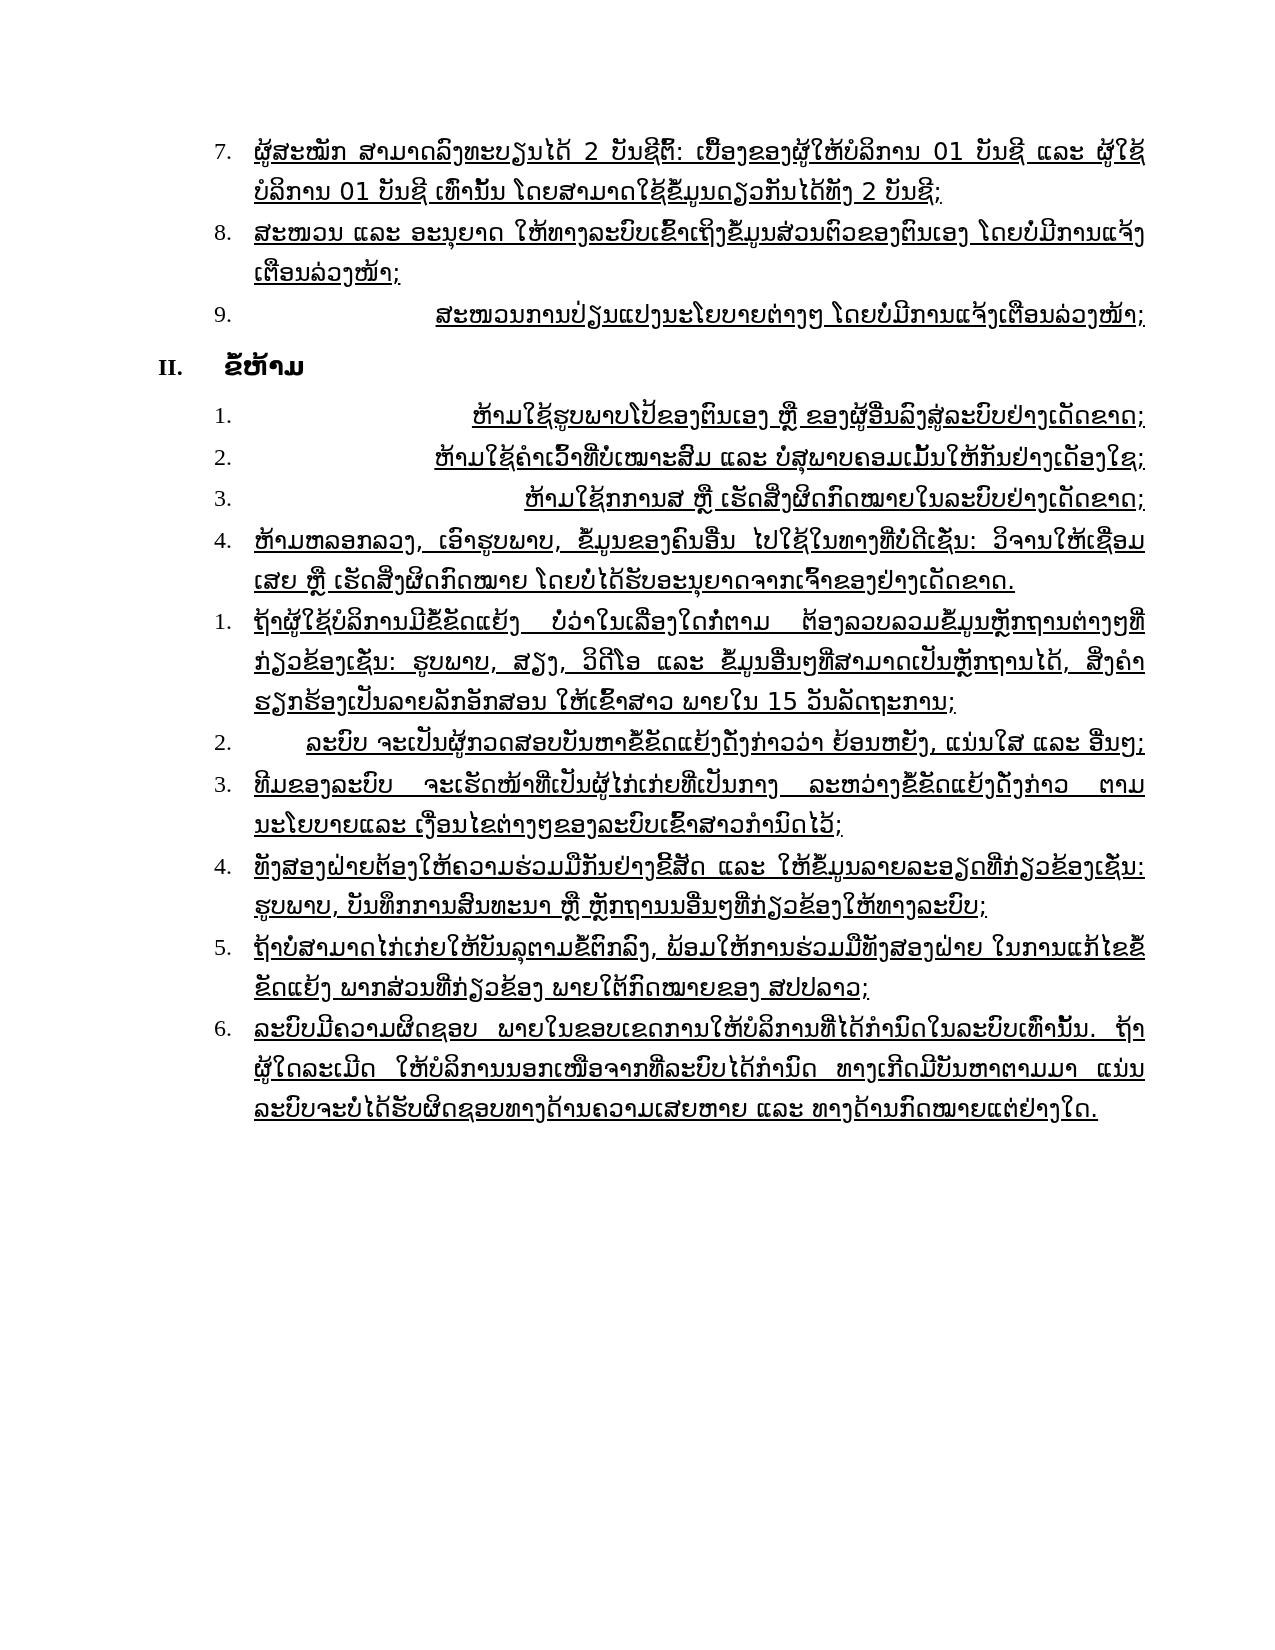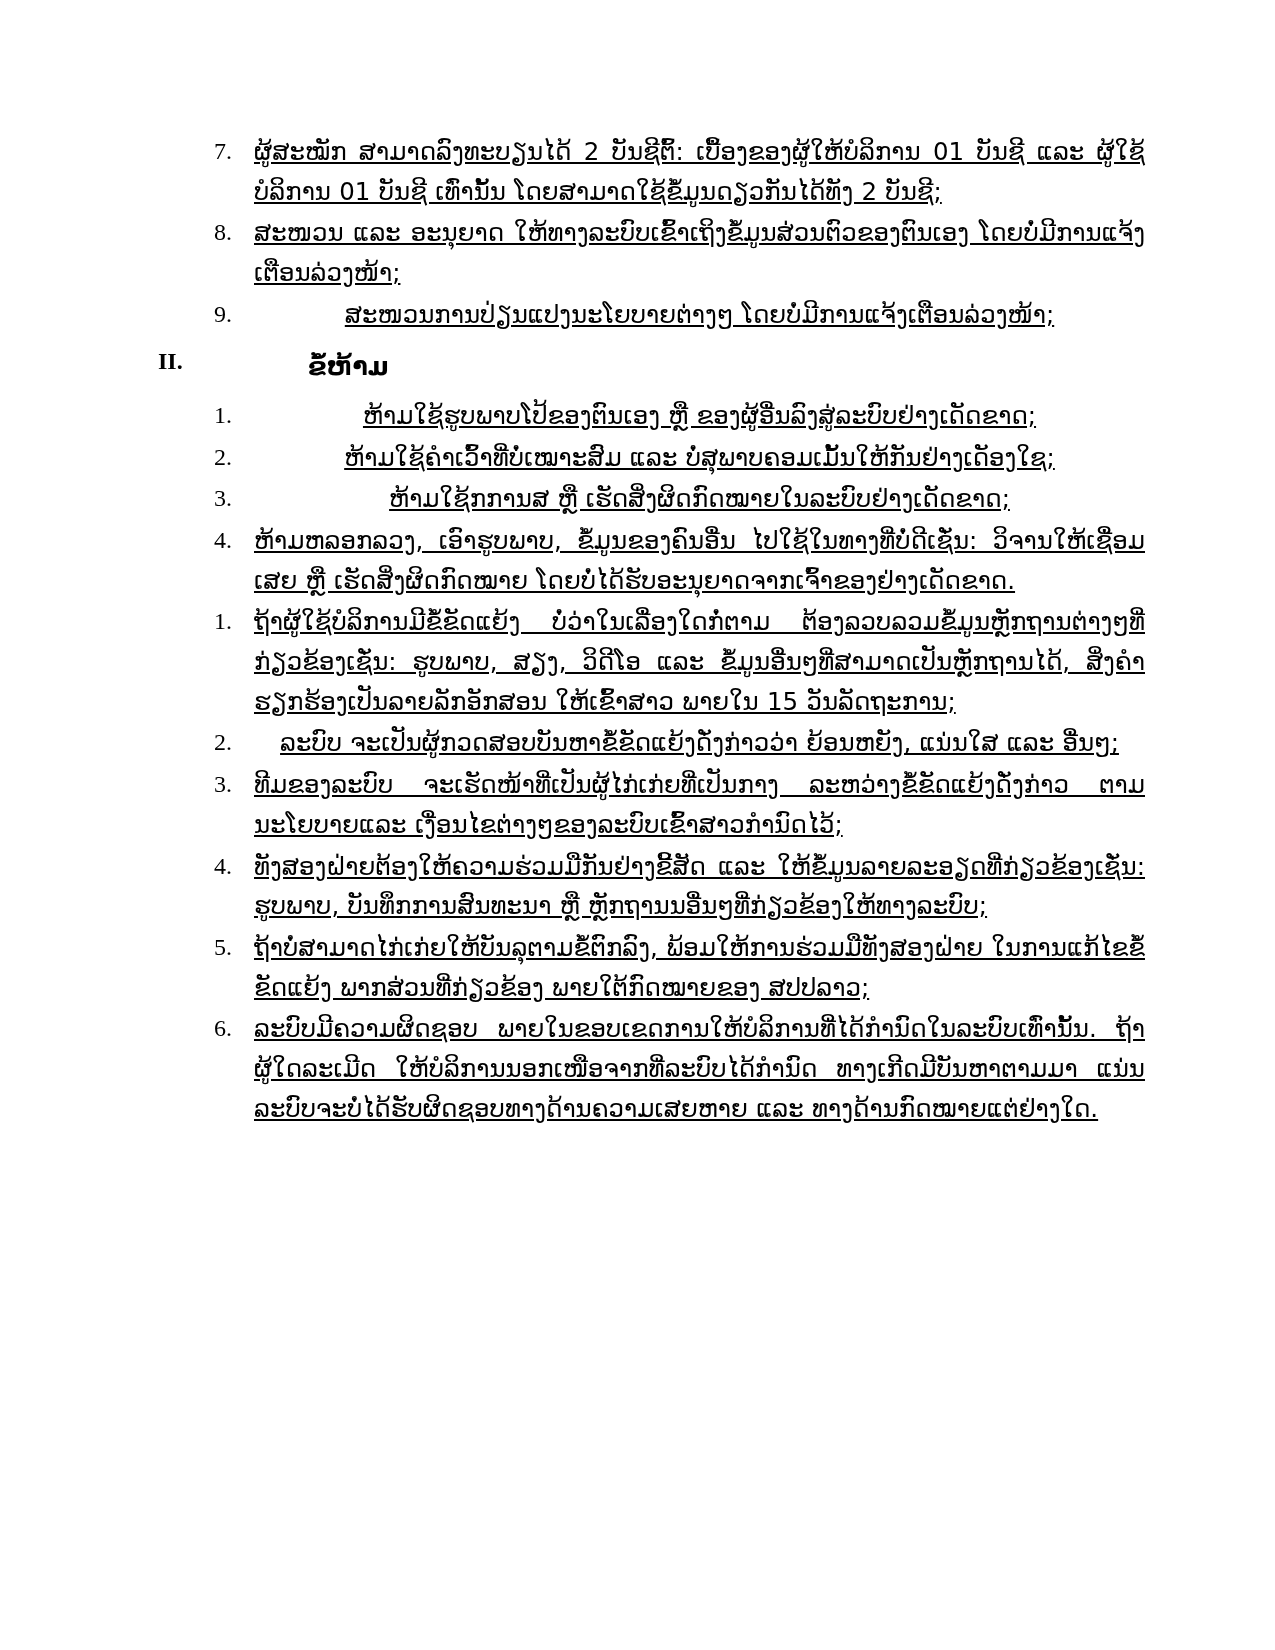--- a/index.html
+++ b/index.html
@@ -51,50 +51,48 @@
     padding-left: 0;
   }
   .num-item .body {
     flex: 1 1 auto;
     text-align: justify;
     text-justify: inter-word;
     word-spacing: 0.02em;
     text-decoration: underline;
   }
   .num-item .body.nojust {
-    text-align: center;
+    text-align: right;
   }
 
   
   .list-block {
     margin: 0 0 0 58px;
   }
 
   
   .section-heading {
     display: flex;
-    align-items: flex-start;
+    align-items: center;
     margin: 14px 0 10px 0;
-    gap: 44px;
   }
   .section-heading .roman {
     flex: 0 0 auto;
     width: 74px;
     padding-left: 8px;
     box-sizing: border-box;
     font-family: "Liberation Serif", "DejaVu Serif", serif;
     font-size: 24px;
     font-weight: bold;
   }
   .section-heading .title {
     flex: 1 1 auto;
     font-size: 25px;
     font-weight: bold;
     line-height: 1.5;
-    margin-left: 40px;
   }
 </style>
 </head>
 <body>
 
 <div class="page">
 
   <div class="list-block">
     <ul class="num-list">
 

